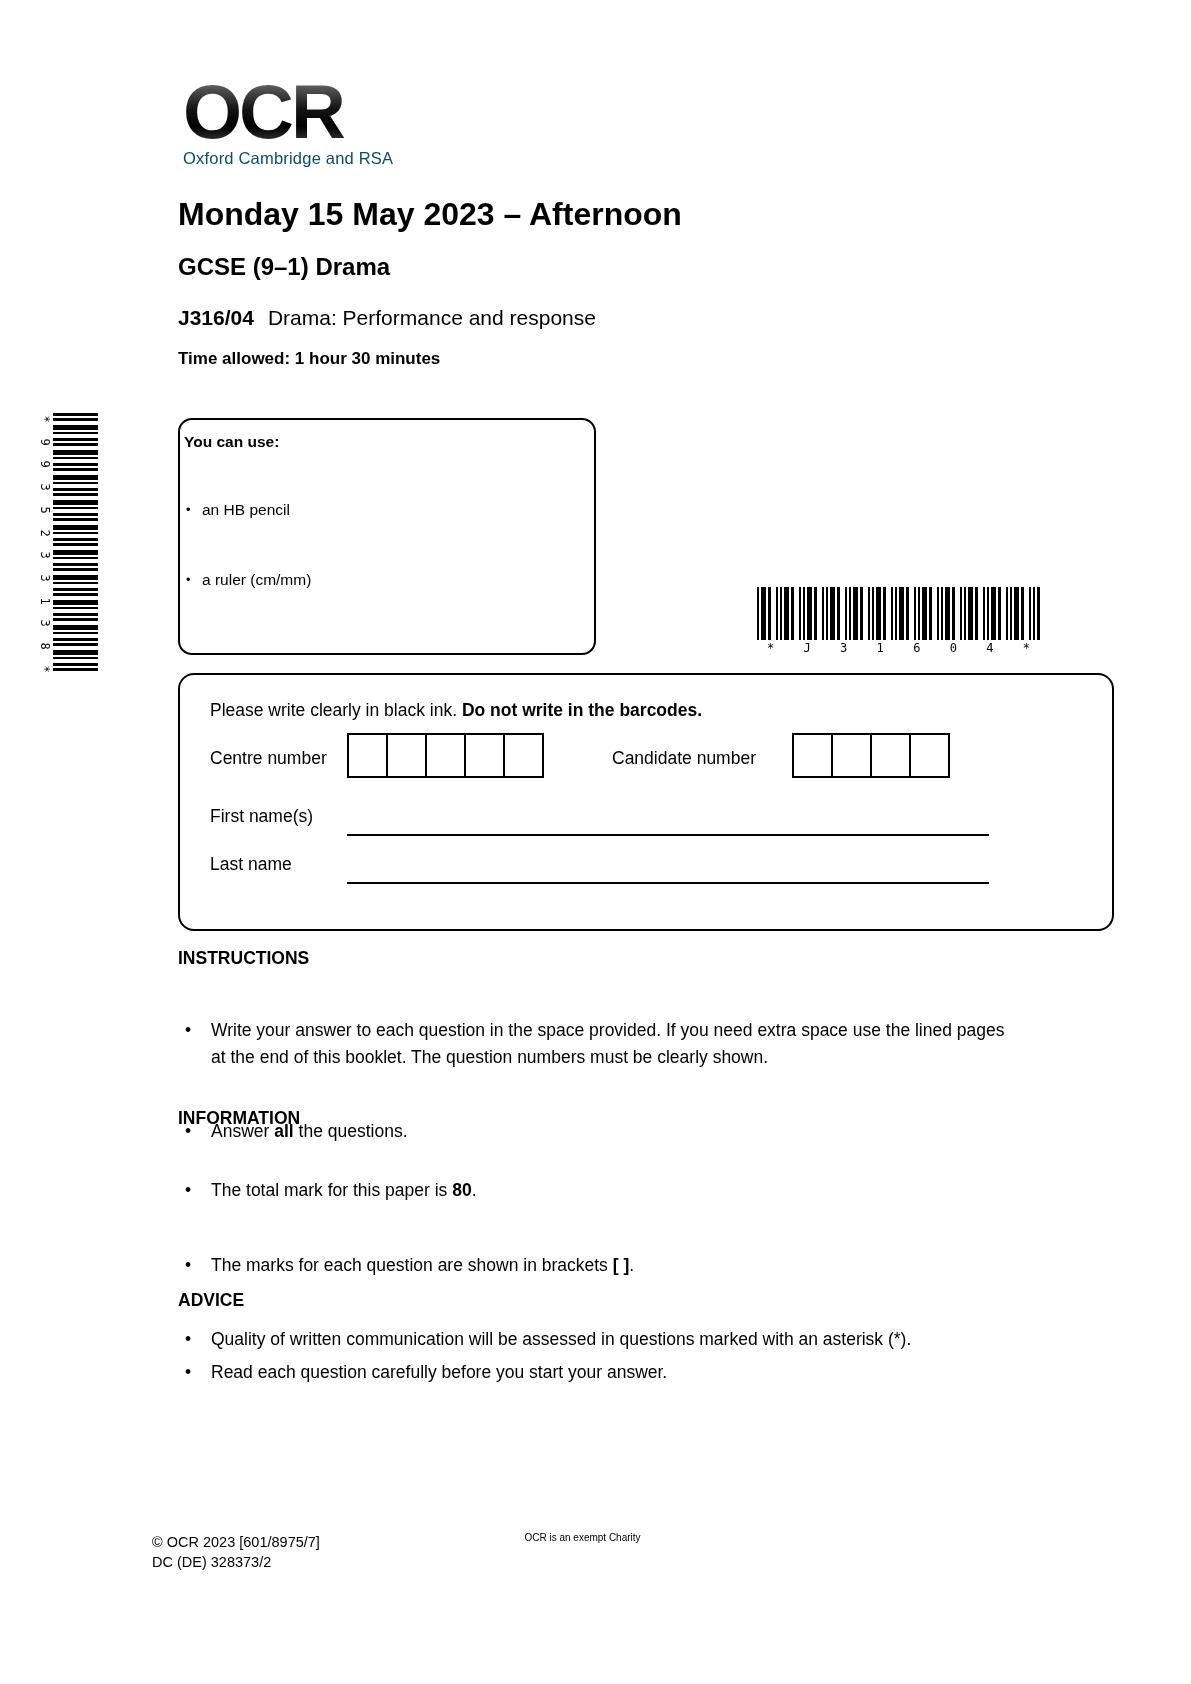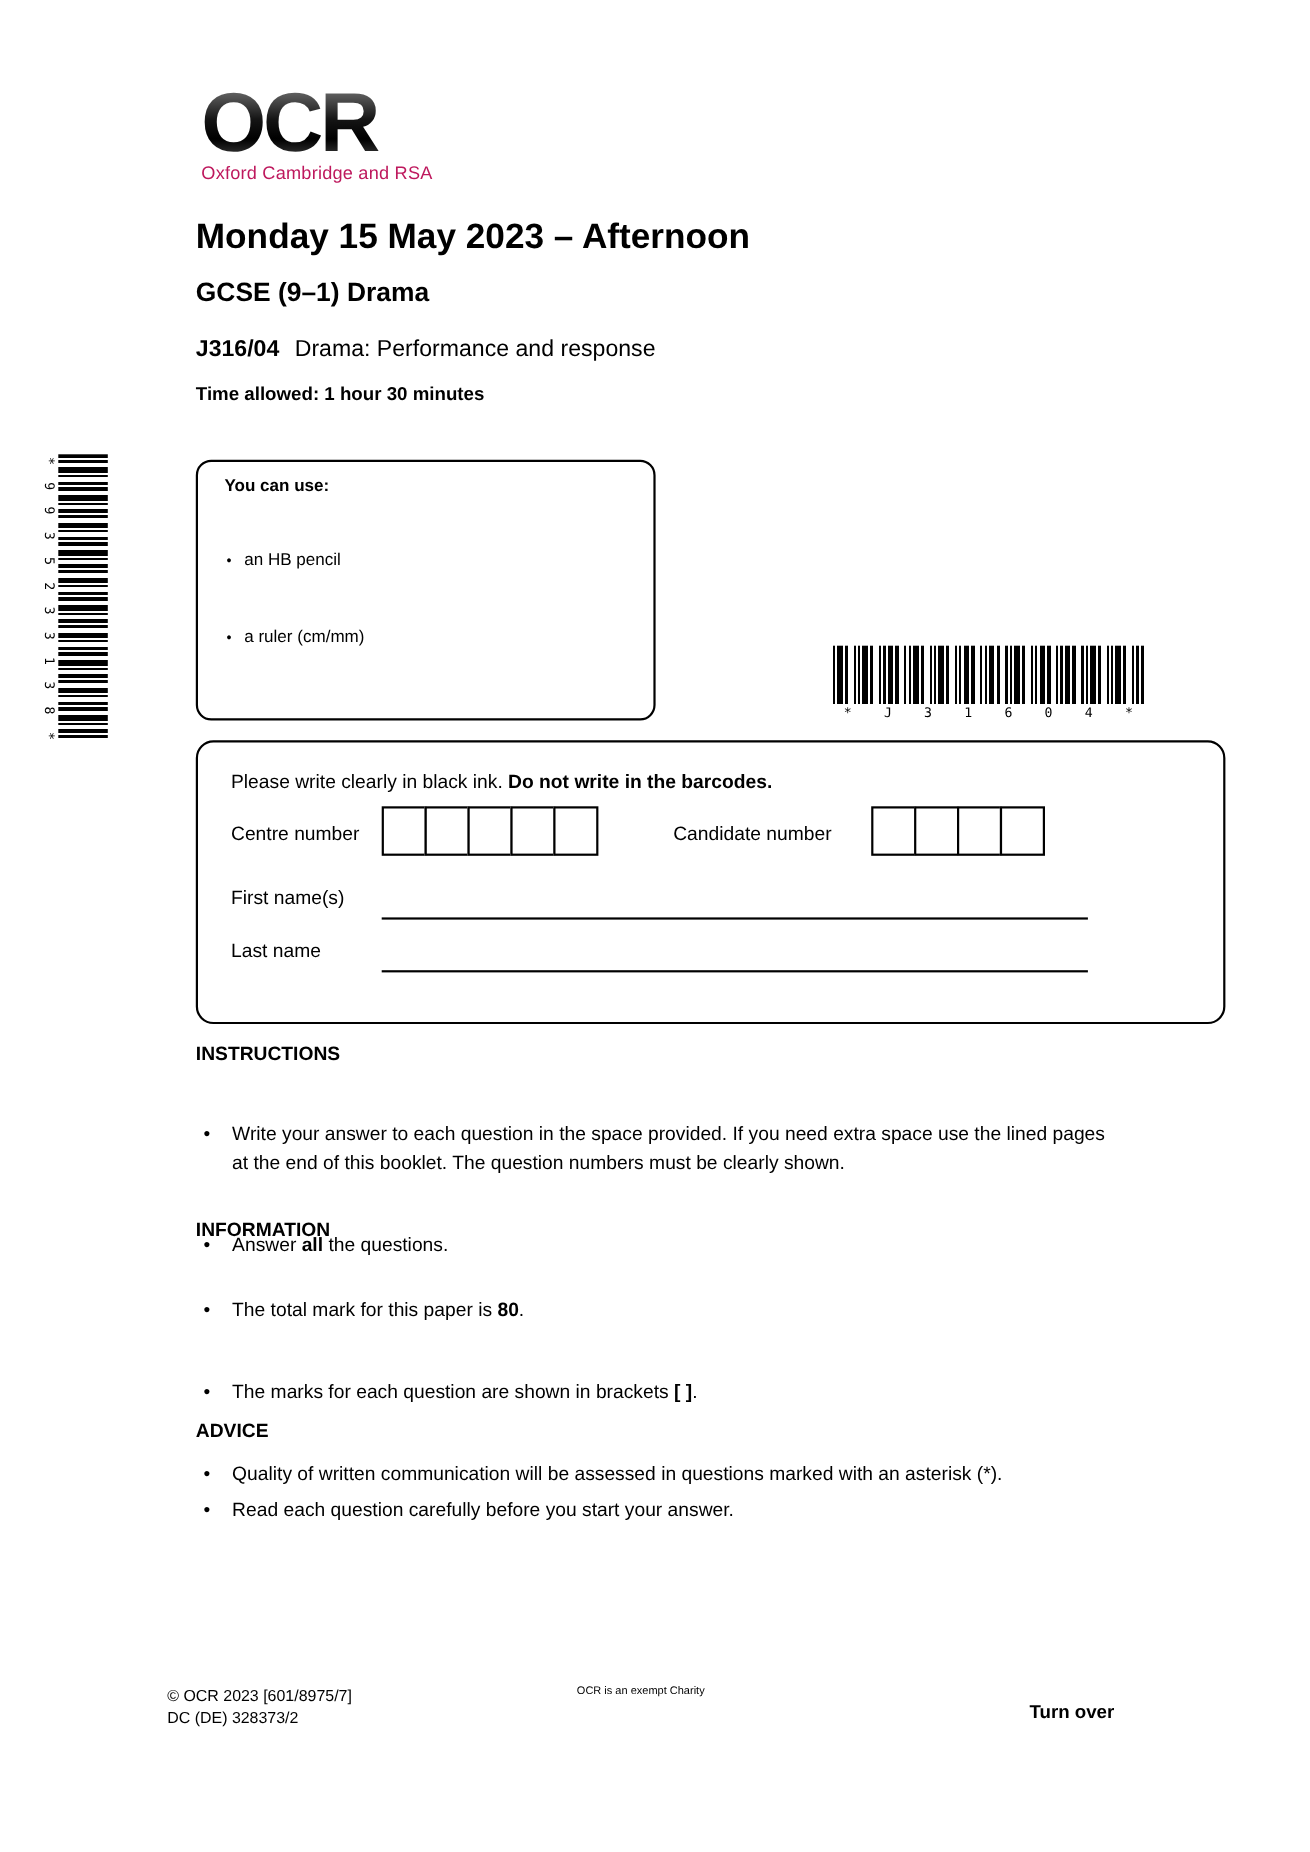--- a/index.html
+++ b/index.html
@@ -8,31 +8,31 @@
     font-family:"Liberation Sans",sans-serif;color:#000;margin:0 auto;overflow:hidden;
   }
   
   .logo{position:absolute;left:183px;top:76px;}
   .ocr-logo{
     font-weight:800;font-size:76px;line-height:0.95;letter-spacing:-3px;
     color:#1c1c1c;
     background:linear-gradient(180deg,#7a7a7a 0%,#151515 45%,#000 70%,#4a4a4a 100%);
     -webkit-background-clip:text;background-clip:text;-webkit-text-fill-color:transparent;
   }
-  .tagline{font-size:16.5px;color:#be185d;margin-top:1px;letter-spacing:0.2px;}
+  .tagline{font-size:16.5px;color:#0c4a6e;margin-top:1px;letter-spacing:0.2px;}
   
   .date-line{position:absolute;left:178px;top:196px;font-size:32px;font-weight:bold;margin:0;}
   .qualification{position:absolute;left:178px;top:253px;font-size:24px;font-weight:bold;margin:0;}
   .paper-line{position:absolute;left:178px;top:306px;font-size:21px;}
   .paper-code{font-weight:bold;margin-right:14px;}
   .time-line{position:absolute;left:178px;top:349px;font-size:17px;font-weight:bold;}
   
   .materials-box{
     position:absolute;left:178px;top:418px;width:418px;height:237px;
-    border:2.5px solid #000;border-radius:14px;box-sizing:border-box;padding:13px 24px;
+    border:2.5px solid #000;border-radius:14px;box-sizing:border-box;padding:13px 4px;
   }
   .materials-title{font-size:15.5px;font-weight:bold;margin-bottom:3px;}
   .materials-list{list-style:none;margin:0;padding:0;font-size:15.5px;line-height:22px;}
   .materials-list .bullet-item{padding-left:18px;}
   .materials-list .bullet-item::before{left:2px;font-size:13px;}
   
   .bullet-list{list-style:none;margin:0;padding:0;}
   .bullet-item{position:relative;margin-top:48px;}
   .bullet-item::before{content:"•";position:absolute;top:0;}
   
@@ -198,15 +198,14 @@
     <ul class="bullet-list sec-list">
         <li class="bullet-item"><span>Read each question carefully before you start your answer.</span></li>
       </ul>
   </section>
 
   <div class="foot-left">
     <div>© OCR 2023 [601/8975/7]</div>
     <div>DC (DE) 328373/2</div>
   </div>
   <div class="foot-center">OCR is an exempt Charity</div>
-  <div class="foot-right">Turn over</div>
 
 </div>
 
 </body></html>

